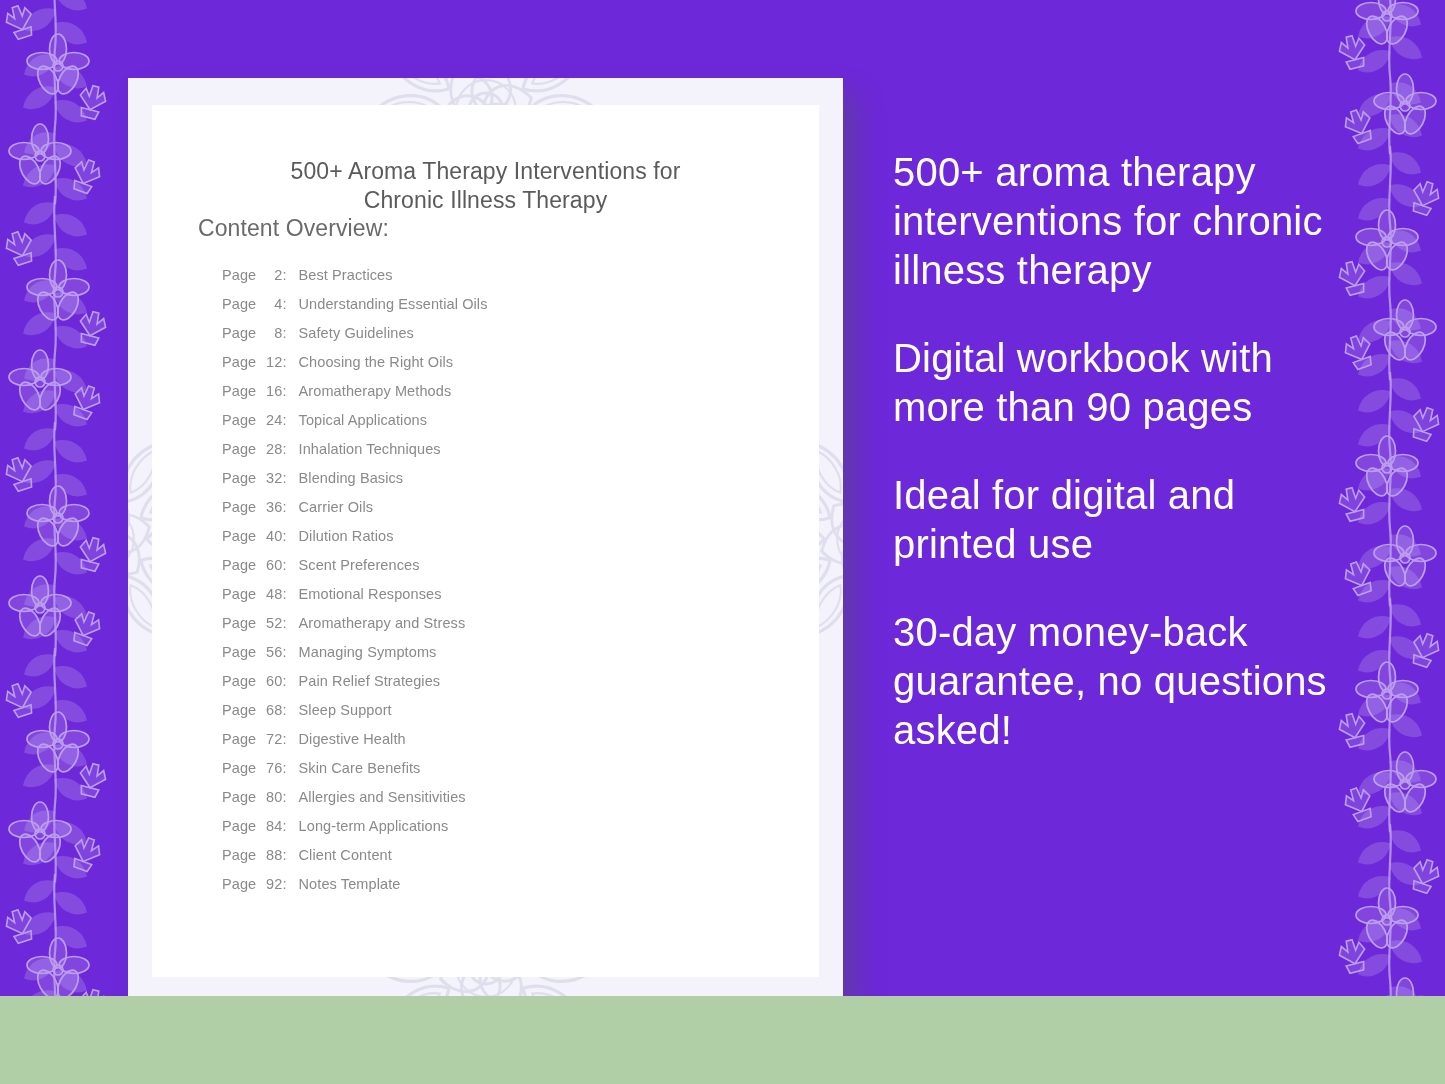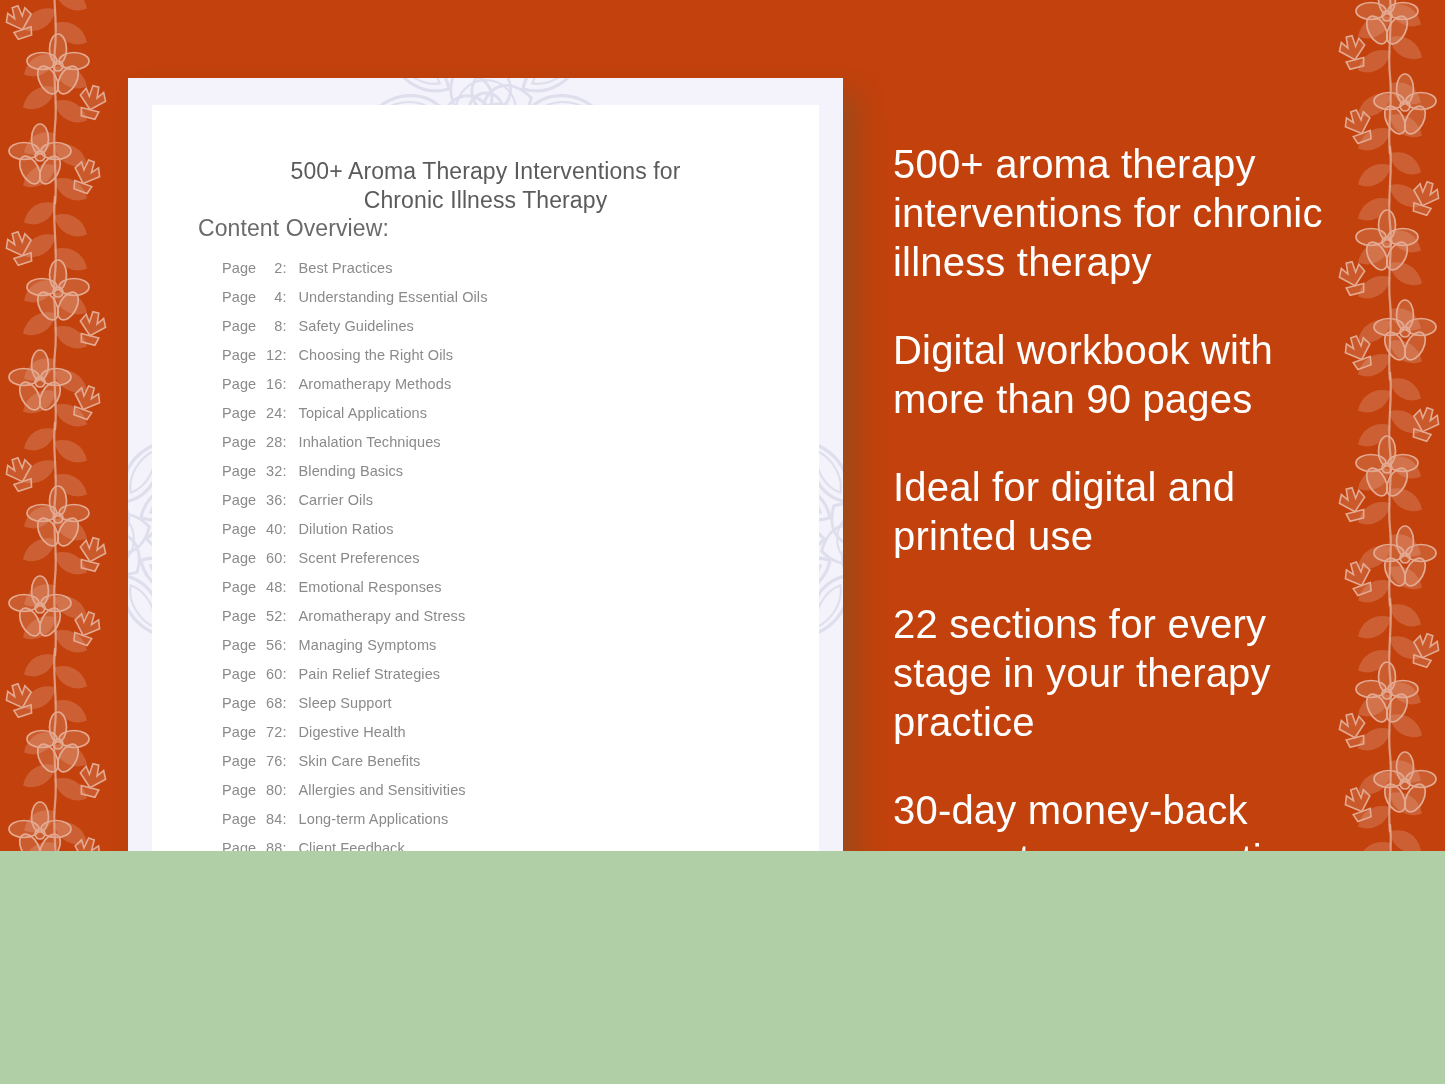--- a/index.html
+++ b/index.html
@@ -10,22 +10,22 @@
     width: 1445px;
     height: 1084px;
     overflow: hidden;
     font-family: "Liberation Sans", sans-serif;
     background: #b1cfa7;
   }
 
   #stage {
     position: relative;
     width: 1445px;
-    height: 851px;
-    background: #c2410c;
+    height: 996px;
+    background: #6d28d9;
     overflow: hidden;
   }
 
   
   .vine {
     position: absolute;
     top: 0;
     height: 1084px;
     width: 150px;
     opacity: 0.55;
@@ -81,21 +81,21 @@
     left: 46px;
     top: 110px;
     font-size: 23px;
     color: #6a6a6a;
     letter-spacing: 0.1px;
   }
 
   #toc-list {
     position: absolute;
     left: 70px;
-    top: 149px;
+    top: 156px;
     width: 560px;
     list-style: none;
     margin: 0;
     padding: 0;
   }
   #toc-list li {
     height: 29px;
     line-height: 29px;
     font-size: 14.5px;
     color: #8a8a8a;
@@ -108,21 +108,21 @@
     width: 22px;
     text-align: right;
   }
   .toc-colon { display: inline-block; width: 12px; }
   .toc-title { display: inline-block; }
 
   
   #marketing {
     position: absolute;
     left: 893px;
-    top: 140px;
+    top: 148px;
     width: 470px;
   }
   .promo {
     color: #ffffff;
     font-size: 40px;
     line-height: 49px;
     font-weight: 400;
     letter-spacing: 0.2px;
     margin: 0 0 39px 0;
   }
@@ -262,28 +262,27 @@
           <li><span class="toc-pageword">Page</span> <span class="toc-pagenum">60</span><span class="toc-colon">:</span> <span class="toc-title">Scent Preferences</span></li>
           <li><span class="toc-pageword">Page</span> <span class="toc-pagenum">48</span><span class="toc-colon">:</span> <span class="toc-title">Emotional Responses</span></li>
           <li><span class="toc-pageword">Page</span> <span class="toc-pagenum">52</span><span class="toc-colon">:</span> <span class="toc-title">Aromatherapy and Stress</span></li>
           <li><span class="toc-pageword">Page</span> <span class="toc-pagenum">56</span><span class="toc-colon">:</span> <span class="toc-title">Managing Symptoms</span></li>
           <li><span class="toc-pageword">Page</span> <span class="toc-pagenum">60</span><span class="toc-colon">:</span> <span class="toc-title">Pain Relief Strategies</span></li>
           <li><span class="toc-pageword">Page</span> <span class="toc-pagenum">68</span><span class="toc-colon">:</span> <span class="toc-title">Sleep Support</span></li>
           <li><span class="toc-pageword">Page</span> <span class="toc-pagenum">72</span><span class="toc-colon">:</span> <span class="toc-title">Digestive Health</span></li>
           <li><span class="toc-pageword">Page</span> <span class="toc-pagenum">76</span><span class="toc-colon">:</span> <span class="toc-title">Skin Care Benefits</span></li>
           <li><span class="toc-pageword">Page</span> <span class="toc-pagenum">80</span><span class="toc-colon">:</span> <span class="toc-title">Allergies and Sensitivities</span></li>
           <li><span class="toc-pageword">Page</span> <span class="toc-pagenum">84</span><span class="toc-colon">:</span> <span class="toc-title">Long-term Applications</span></li>
-          <li><span class="toc-pageword">Page</span> <span class="toc-pagenum">88</span><span class="toc-colon">:</span> <span class="toc-title">Client Feedback</span></li>
+          <li><span class="toc-pageword">Page</span> <span class="toc-pagenum">88</span><span class="toc-colon">:</span> <span class="toc-title">Client Content</span></li>
           <li><span class="toc-pageword">Page</span> <span class="toc-pagenum">92</span><span class="toc-colon">:</span> <span class="toc-title">Notes Template</span></li>
         </ul>
 
     </div>
   </div>
 
   <div id="marketing">
       <p class="promo">500+ aroma therapy interventions for chronic illness therapy</p>
       <p class="promo">Digital workbook with more than 90 pages</p>
       <p class="promo">Ideal for digital and printed use</p>
-      <p class="promo">22 sections for every stage in your therapy practice</p>
       <p class="promo">30-day money-back guarantee, no questions asked!</p>
     </div>
 
 </div>
 
 </body></html>

